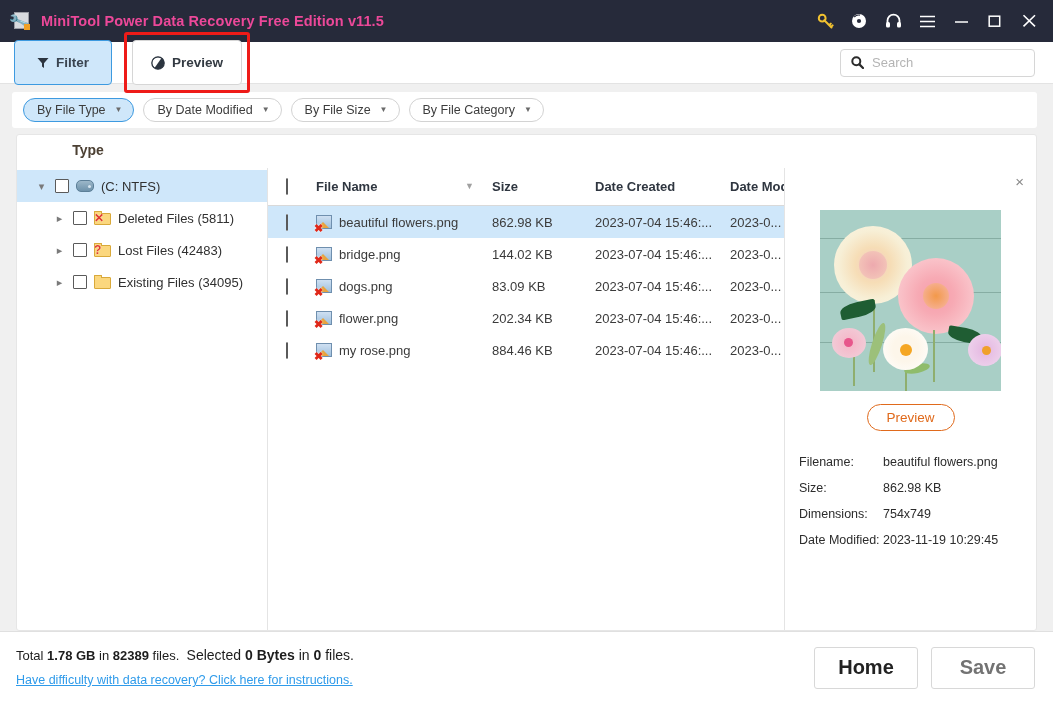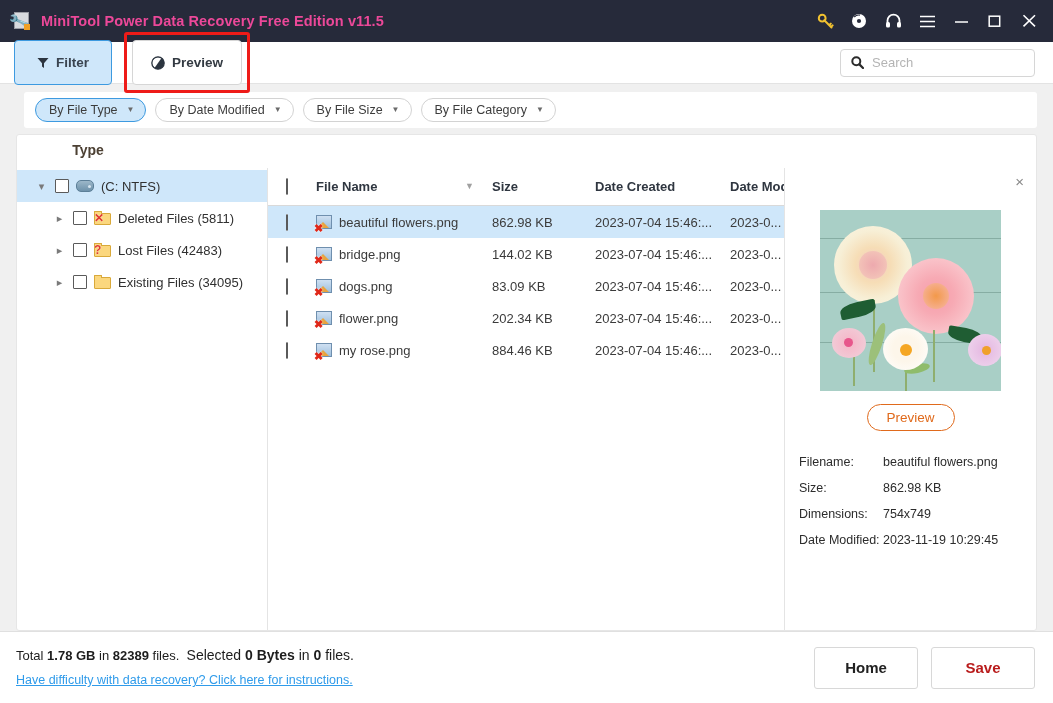--- a/index.html
+++ b/index.html
@@ -100,21 +100,21 @@
     border: none; outline: none; flex: 1 1 auto;
     font-size: 13px; color: #333; font-family: inherit;
     background: transparent;
   }
   .search-box input::placeholder { color: #b4b4b4; }
 
   
   .filterbar {
     flex: 0 0 36px; height: 36px;
     background: #ffffff;
-    margin: 8px 16px 0 24px;
+    margin: 8px 16px 0 12px;
     border-radius: 3px;
     display: flex; align-items: center; gap: 9px;
     padding: 0 11px;
   }
   .chip {
     height: 24px;
     border: 1px solid #d3d3d3; border-radius: 13px;
     background: #ffffff;
     display: inline-flex; align-items: center; gap: 9px;
     padding: 0 11px 0 13px;
@@ -319,26 +319,26 @@
   .status-line .sel-lbl { font-size: 14px; }
   .status-link {
     font-size: 12.5px; color: #2f9bea;
     text-decoration: underline; cursor: pointer;
   }
   .status-btns { display: flex; gap: 13px; }
   .btn-big {
     width: 104px; height: 42px;
     border: 1px solid #d8d8d8; border-radius: 3px;
     background: #ffffff;
-    font-size: 15px; font-weight: bold; color: #222;
+    font-size: 20px; font-weight: bold; color: #222;
     font-family: inherit;
     display: flex; align-items: center; justify-content: center;
     cursor: pointer;
   }
-  .btn-big.disabled { color: #b91c1c; cursor: default; }
+  .btn-big.disabled { color: #737373; cursor: default; }
 </style>
 </head>
 <body>
 
 <div class="app">
 
   <div class="titlebar">
     <div class="app-icon">
       <div class="doc"></div>
       <div class="wrench">🔧</div>

